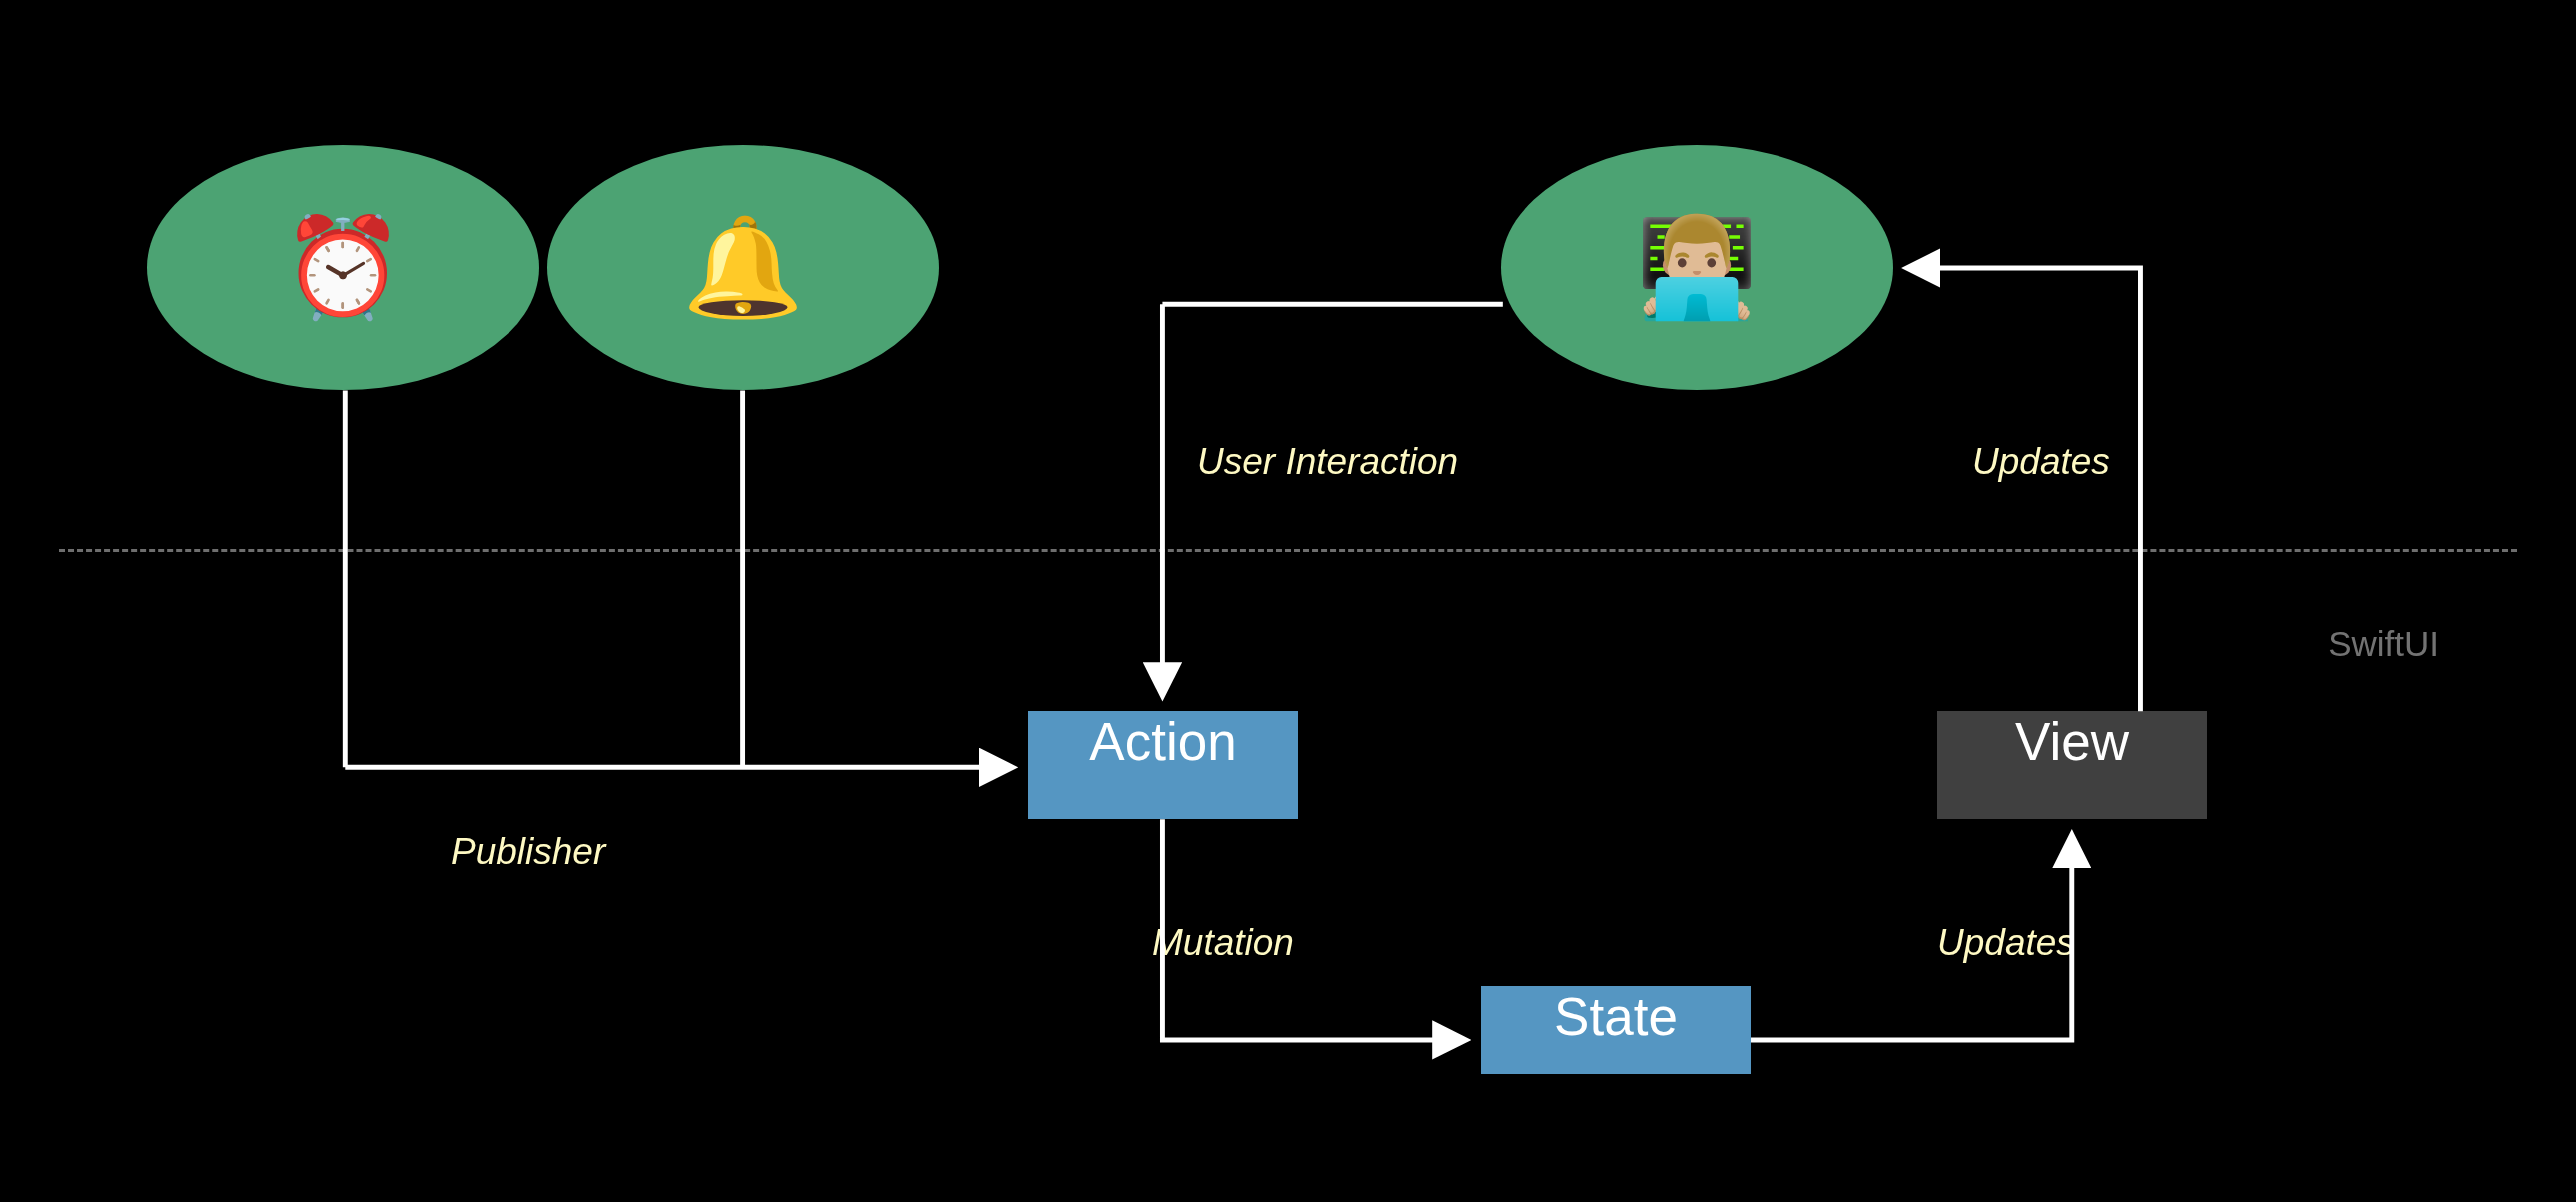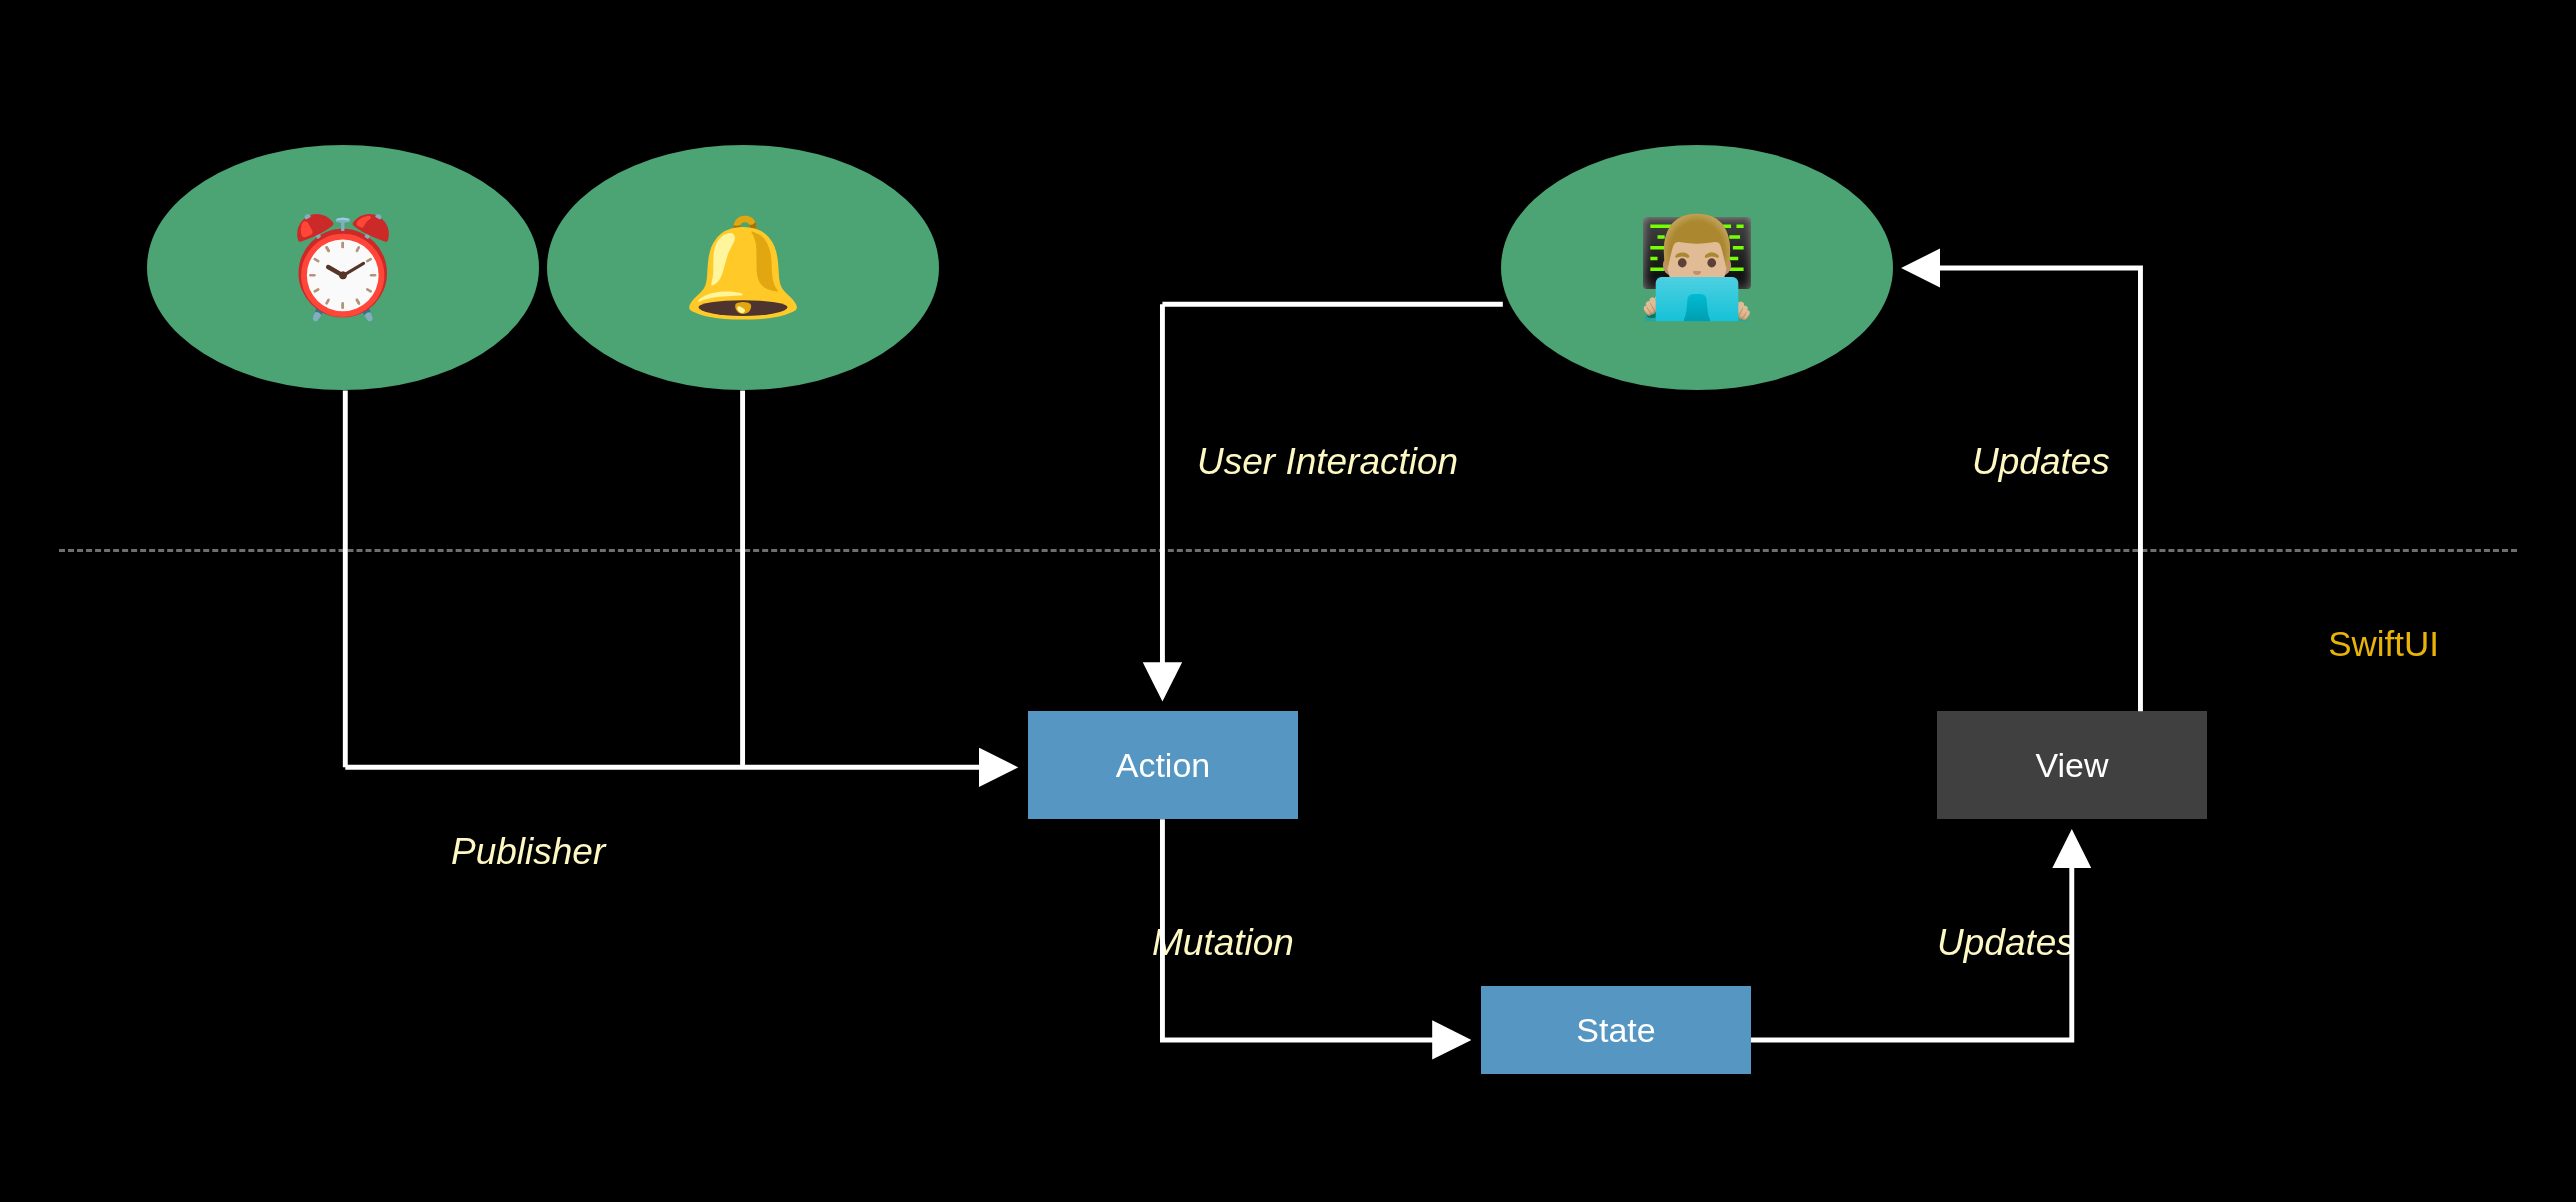--- a/index.html
+++ b/index.html
@@ -20,37 +20,37 @@
     position: absolute;
     border-radius: 50%;
     display: flex;
     align-items: center;
     justify-content: center;
     font-size: 98px;
   }
   .box {
     position: absolute;
     display: flex;
-    align-items: center;
+    align-items: flex-start;
     justify-content: center;
     color: #ffffff;
-    font-size: 34px;
+    font-size: 53px;
     font-weight: 400;
   }
   .label {
     position: absolute;
     color: #fef9c3;
     font-size: 37px;
     font-weight: 400;
     white-space: nowrap;
     font-style: italic;
   }
   .dim-label {
     position: absolute;
-    color: #eab308;
+    color: #737373;
     font-size: 35px;
     font-weight: 400;
   }
   .dashed-line {
     position: absolute;
     border-top: 3.9px dashed #6e6e6e;
     height: 0;
   }
   svg.arrows {
     position: absolute;

